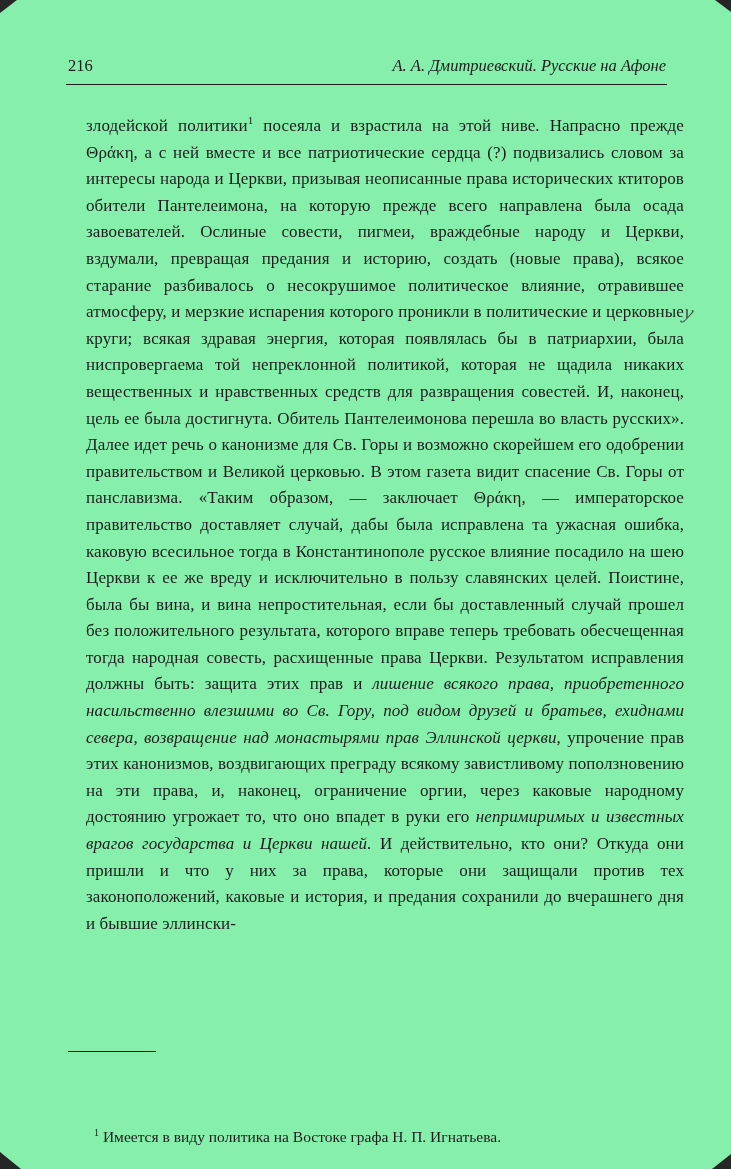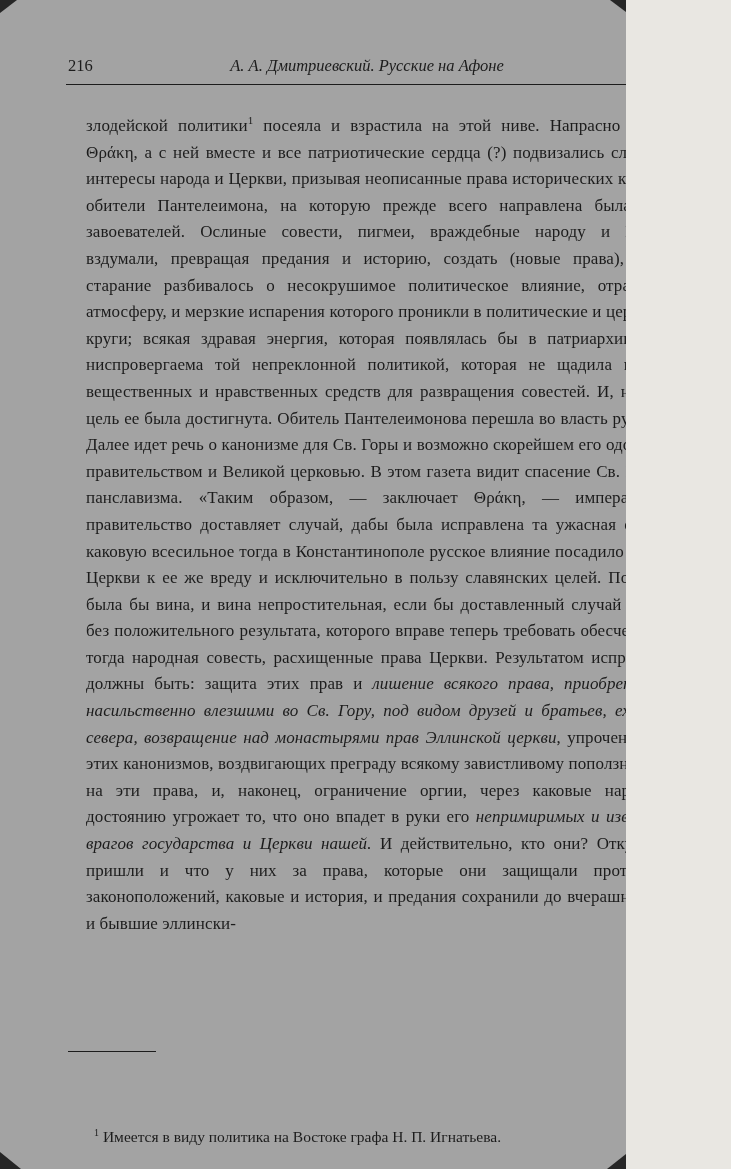--- a/index.html
+++ b/index.html
@@ -2,23 +2,23 @@
 <html><head>
 <meta charset="utf-8">
 <style>
   html, body {
     margin: 0;
     padding: 0;
     background: #e9e7e2;
   }
   .page {
     position: relative;
-    width: 626px;
+    width: 731px;
     height: 1169px;
-    background: #a3a3a3;
+    background: #86efac;
     font-family: "Liberation Serif", "DejaVu Serif", serif;
     color: #1c1c1c;
     overflow: hidden;
   }
 
   
   .header {
     position: absolute;
     top: 56px;
     left: 68px;
@@ -30,21 +30,21 @@
     position: absolute;
     left: 0;
     top: 0;
     font-style: normal;
   }
   .running-header {
     position: absolute;
     left: 0;
     right: 0;
     top: 0;
-    text-align: center;
+    text-align: right;
     font-style: italic;
   }
   .header-rule {
     position: absolute;
     top: 84px;
     left: 66px;
     width: 601px;
     border: 0;
     border-top: 1.8px solid #1c1c1c;
     margin: 0;

